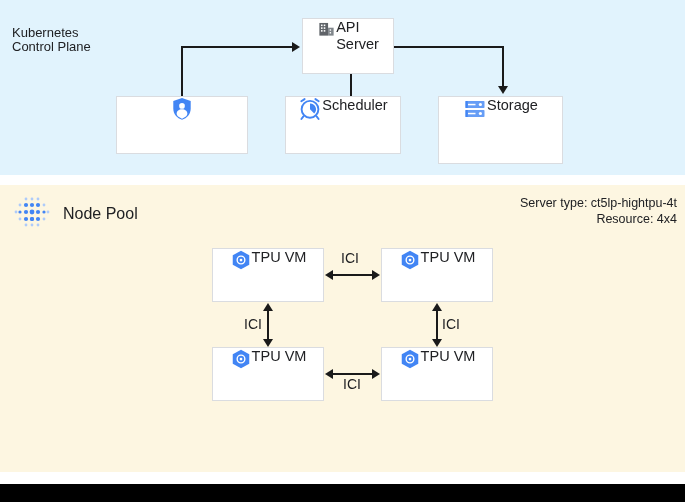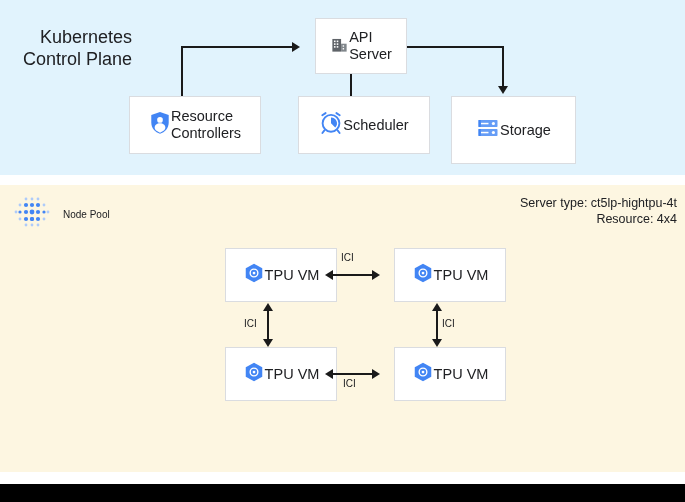--- a/index.html
+++ b/index.html
@@ -4,49 +4,49 @@
 <style>
   html,body{margin:0;padding:0;background:#ffffff;}
   body{width:685px;height:502px;position:relative;overflow:hidden;
        font-family:"Liberation Sans","DejaVu Sans",sans-serif;color:#202124;}
 
   .band{position:absolute;left:0;width:685px;}
   #control-plane-band{top:0;height:175px;background:#e1f3fd;}
   #node-pool-band{top:185px;height:287px;background:#fdf6e1;}
   #footer-band{top:484px;height:18px;background:#000000;}
 
-  .section-title{position:absolute;font-size:18px;line-height:22px;
-                 text-align:right;white-space:pre-line;}
+  .section-title{position:absolute;font-size:13px;line-height:14px;
+                 text-align:left;white-space:pre-line;}
 
   .node{position:absolute;background:#ffffff;border:1px solid #dadce0;
-        box-sizing:border-box;display:flex;align-items:center;
-        justify-content:center;gap:0;margin-left:13px;}
+        box-sizing:border-box;display:flex;align-items:flex-start;
+        justify-content:center;gap:0;}
   .node .label{font-size:14.5px;line-height:17px;white-space:pre-line;color:#202124;}
   .node .icon{flex:0 0 auto;display:block;}
 
   .conn{position:absolute;background:#1a1a1a;}
   .conn.h{height:1.6px;}
   .conn.v{width:1.6px;}
   .arrow{position:absolute;width:0;height:0;}
   .arrow.right{border-top:5px solid transparent;border-bottom:5px solid transparent;
                border-left:8px solid #1a1a1a;}
   .arrow.left{border-top:5px solid transparent;border-bottom:5px solid transparent;
               border-right:8px solid #1a1a1a;}
   .arrow.up{border-left:5px solid transparent;border-right:5px solid transparent;
             border-bottom:8px solid #1a1a1a;}
   .arrow.down{border-left:5px solid transparent;border-right:5px solid transparent;
               border-top:8px solid #1a1a1a;}
 
-  .ici-label{position:absolute;font-size:10px;line-height:12px;color:#202124;}
+  .ici-label{position:absolute;font-size:14px;line-height:12px;color:#202124;}
 
   .meta{position:absolute;right:8px;font-size:12.5px;line-height:16px;
         text-align:right;color:#202124;}
 
   .pool-head{position:absolute;display:flex;align-items:center;gap:13px;}
-  .pool-head .pool-label{font-size:10px;color:#202124;}
+  .pool-head .pool-label{font-size:16px;color:#202124;}
 </style>
 </head>
 <body>
 
 <div class="band" id="control-plane-band"></div>
 
 <div class="section-title" id="cp-title" style="left:12px;top:26px;width:120px;">Kubernetes
 Control Plane</div>
 
 <div class="conn v" style="left:181px;top:46px;height:50px;"></div>
@@ -82,25 +82,23 @@
 </div>
 
 <div class="node" id="node-resource-controllers" style="left:116px;top:96px;width:132px;height:58px;">
   <span class="icon">
     <svg width="22" height="24" viewBox="0 0 24 26">
       <path d="M12 1 L21.5 4.4 V12.5 C21.5 18.6 17.3 23.2 12 24.8 C6.7 23.2 2.5 18.6 2.5 12.5 V4.4 Z" fill="#4285f4"></path>
       <circle cx="12" cy="9.6" r="3.1" fill="#ffffff"></circle>
       <path d="M12 13.4 C8.7 13.4 6.2 15.3 6.2 17.8 C6.2 19.4 7.2 20.6 8.2 21.5 C9.4 22.4 10.7 23.1 12 23.6 C13.3 23.1 14.6 22.4 15.8 21.5 C16.8 20.6 17.8 19.4 17.8 17.8 C17.8 15.3 15.3 13.4 12 13.4 Z" fill="#ffffff"></path>
     </svg>
   </span>
-  <span class="label">Resource
-Controllers</span>
-</div>
-
-<div class="node" id="node-scheduler" style="left:285px;top:96px;width:132px;height:58px;">
+</div>
+
+<div class="node" id="node-scheduler" style="left:285px;top:96px;width:116px;height:58px;">
   <span class="icon">
     <svg width="24" height="24" viewBox="0 0 24 24">
       <g stroke="#4285f4" stroke-width="1.9" fill="none" stroke-linecap="round">
         <line x1="3.3" y1="4.3" x2="6.6" y2="2.1"></line>
         <line x1="20.7" y1="4.3" x2="17.4" y2="2.1"></line>
         <line x1="5.2" y1="19.6" x2="3.4" y2="22"></line>
         <line x1="18.8" y1="19.6" x2="20.6" y2="22"></line>
       </g>
       <circle cx="12" cy="12.3" r="8.4" fill="none" stroke="#4285f4" stroke-width="1.9"></circle>
       <path d="M12 12.3 V6.4 A5.9 5.9 0 0 1 16.2 16.5 Z" fill="#4285f4"></path>

